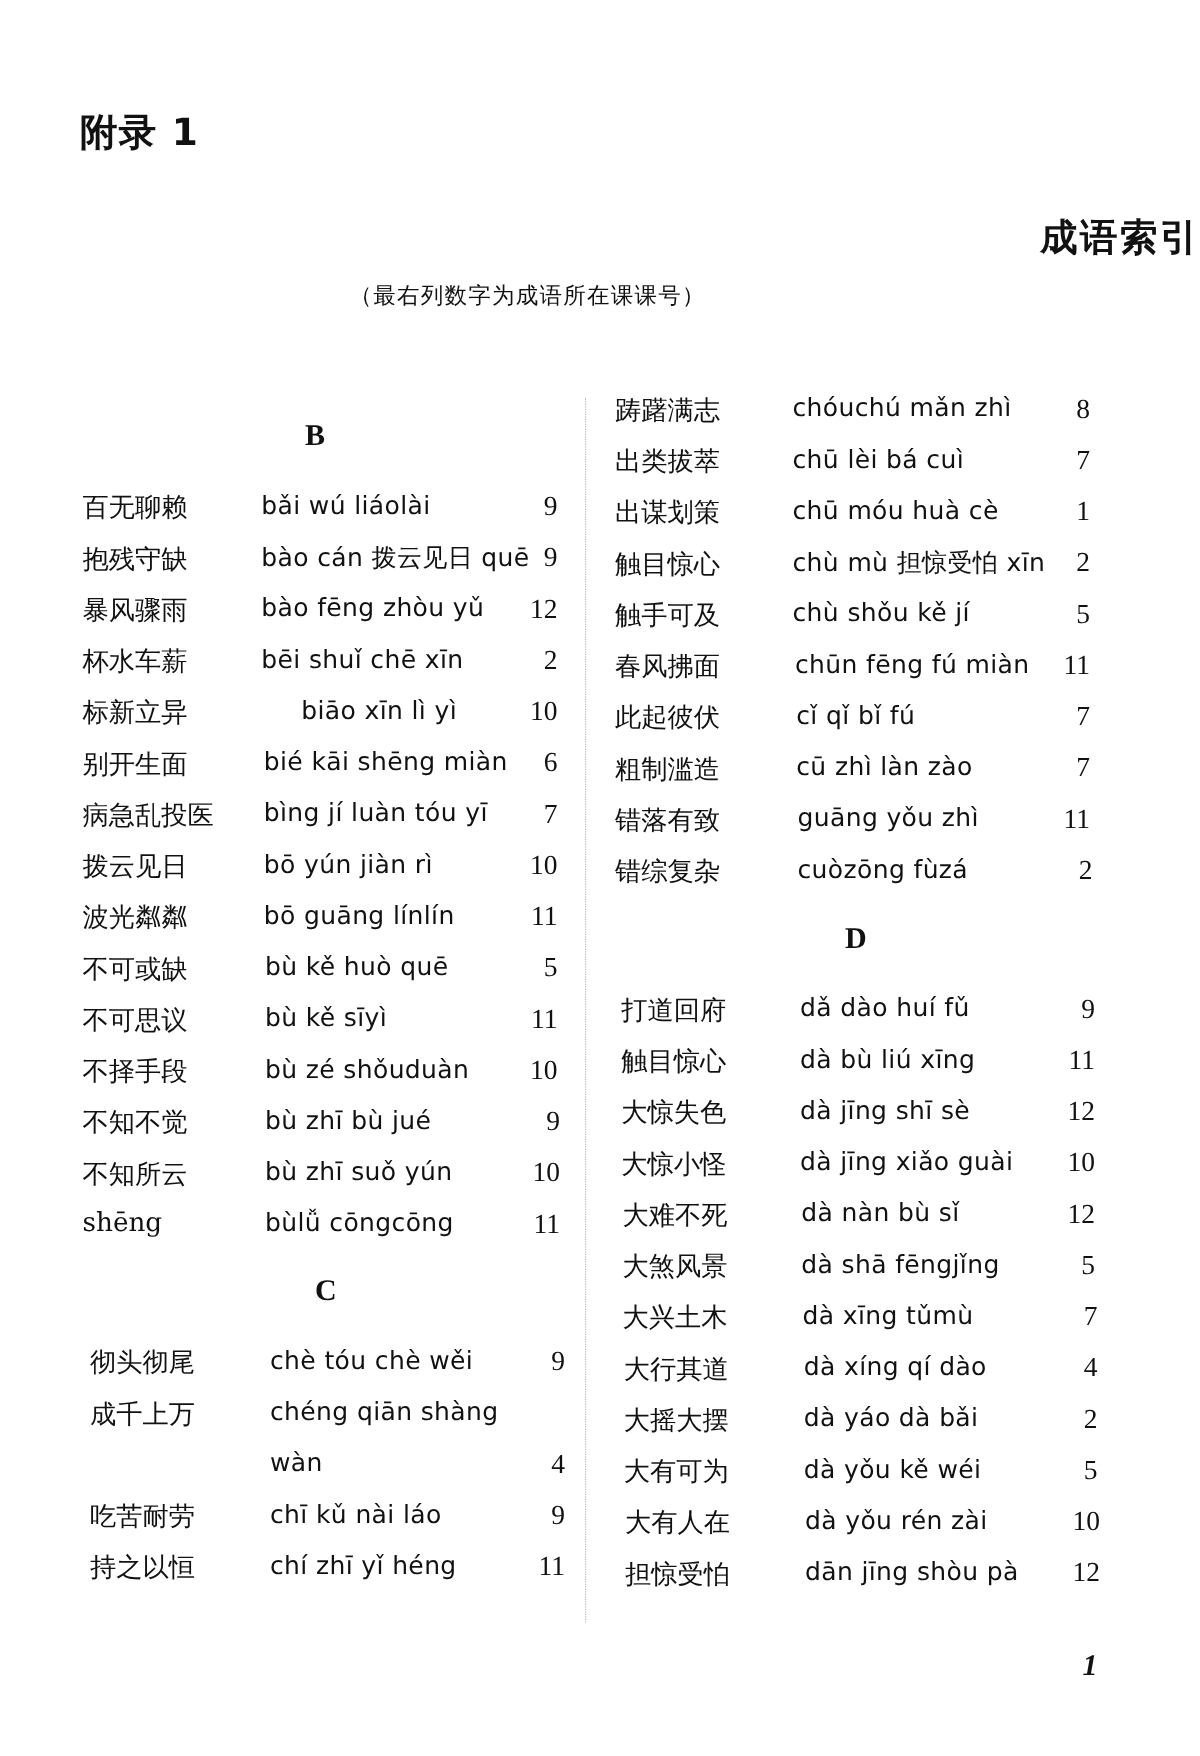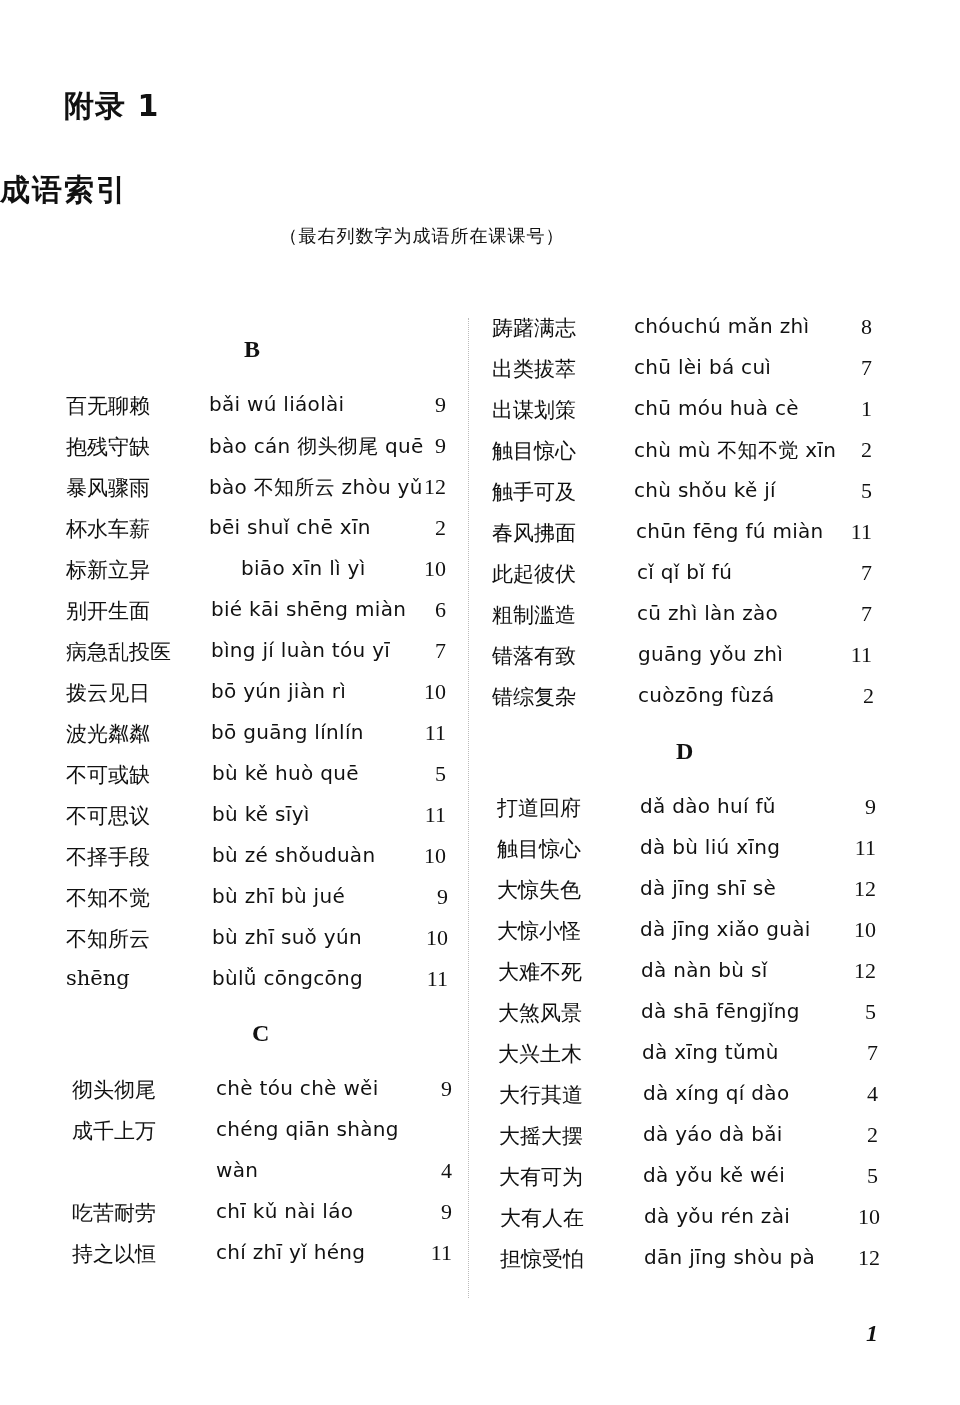--- a/index.html
+++ b/index.html
@@ -8,21 +8,21 @@
       color: #111111;
       font-family: "DejaVu Sans", sans-serif;
     }
     .appendix-label {
       position: absolute; left: 64px; top: 86px;
       font-size: 30px; font-weight: bold; letter-spacing: 1px;
       font-family: "DejaVu Sans", sans-serif;
     }
     .page-title {
       position: absolute; left: 0; width: 960px; top: 170px;
-      text-align: left; font-size: 30px; font-weight: bold;
+      text-align: right; font-size: 30px; font-weight: bold;
       font-family: "DejaVu Sans", sans-serif; letter-spacing: 2px;
     }
     .page-subtitle {
       position: absolute; left: 0; width: 844px; top: 224px;
       text-align: center; font-size: 18px;
       font-family: "DejaVu Serif", serif; letter-spacing: 1px;
     }
     .col {
       position: absolute; top: 0;
     }
@@ -70,26 +70,26 @@
 <div class="col col-left">
   <div class="section-letter" style="left:178px;top:336px;">B</div>
 
   <div class="row" style="top:392px;">
     <span class="idiom">百无聊赖</span>
     <span class="pinyin" style="left:143px;">bǎi wú liáolài</span>
     <span class="lesson" style="left:330px;width:50px;">9</span>
   </div>
   <div class="row" style="top:433px;">
     <span class="idiom">抱残守缺</span>
-    <span class="pinyin" style="left:143px;">bào cán 彻头彻尾 quē</span>
+    <span class="pinyin" style="left:143px;">bào cán 拨云见日 quē</span>
     <span class="lesson" style="left:330px;width:50px;">9</span>
   </div>
   <div class="row" style="top:474px;">
     <span class="idiom">暴风骤雨</span>
-    <span class="pinyin" style="left:143px;">bào 不知所云 zhòu yǔ</span>
+    <span class="pinyin" style="left:143px;">bào fēng zhòu yǔ</span>
     <span class="lesson" style="left:330px;width:50px;">12</span>
   </div>
   <div class="row" style="top:515px;">
     <span class="idiom">杯水车薪</span>
     <span class="pinyin" style="left:143px;">bēi shuǐ chē xīn</span>
     <span class="lesson" style="left:330px;width:50px;">2</span>
   </div>
   <div class="row" style="top:556px;">
     <span class="idiom">标新立异</span>
     <span class="pinyin" style="left:143px;margin-left:32px;">biāo xīn lì yì</span>
@@ -184,21 +184,21 @@
     <span class="pinyin" style="left:142px;">chū lèi bá cuì</span>
     <span class="lesson" style="left:330px;width:50px;">7</span>
   </div>
   <div class="row" style="top:396px;">
     <span class="idiom">出谋划策</span>
     <span class="pinyin" style="left:142px;">chū móu huà cè</span>
     <span class="lesson" style="left:330px;width:50px;">1</span>
   </div>
   <div class="row" style="top:437px;">
     <span class="idiom">触目惊心</span>
-    <span class="pinyin" style="left:142px;">chù mù 不知不觉 xīn</span>
+    <span class="pinyin" style="left:142px;">chù mù 担惊受怕 xīn</span>
     <span class="lesson" style="left:330px;width:50px;">2</span>
   </div>
   <div class="row" style="top:478px;">
     <span class="idiom">触手可及</span>
     <span class="pinyin" style="left:142px;">chù shǒu kě jí</span>
     <span class="lesson" style="left:330px;width:50px;">5</span>
   </div>
   <div class="row" style="top:519px;">
     <span class="idiom">春风拂面</span>
     <span class="pinyin" style="left:144px;">chūn fēng fú miàn</span>

